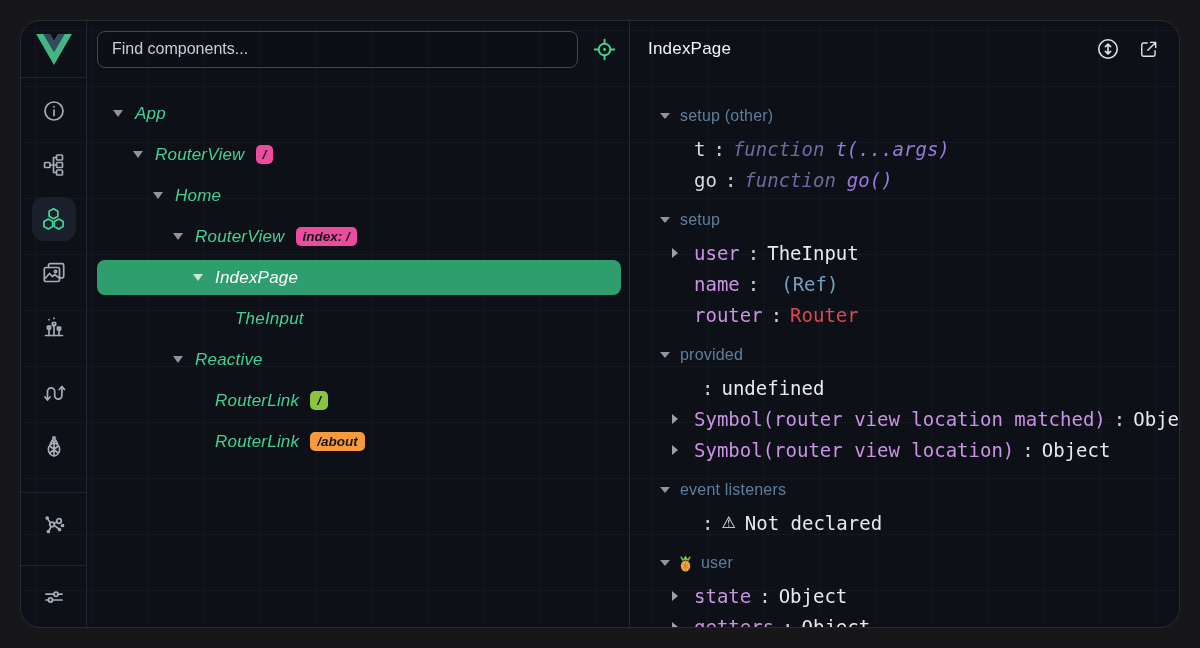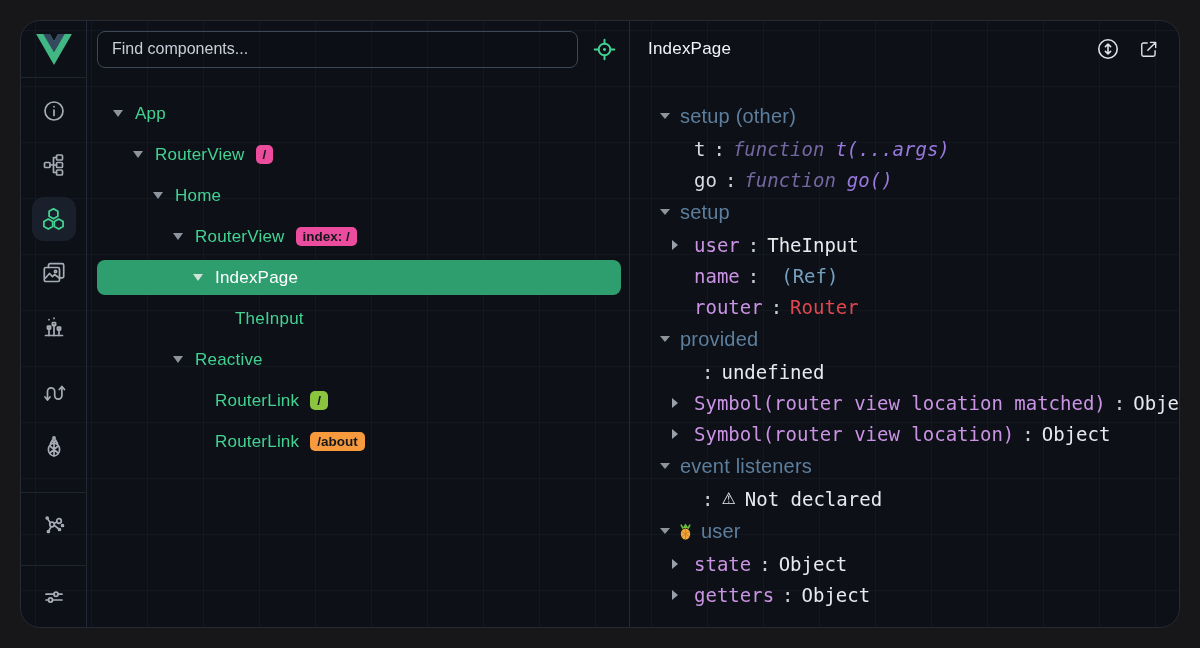--- a/index.html
+++ b/index.html
@@ -24,21 +24,21 @@
   
   .phead{height:56px;flex:none;display:flex;align-items:center;}
   
   .tree-panel{width:543px;flex:none;border-right:1px solid #222836;display:flex;flex-direction:column;box-sizing:border-box;}
   .tree-panel .phead{padding:0 12px 0 10px;}
   .search{flex:1;margin-right:14px;}
   .search input{width:100%;box-sizing:border-box;height:37px;background:rgba(10,13,19,0.25);
     border:1px solid #3c4757;border-radius:8px;color:#e8eaef;font-size:16px;padding:0 14px;outline:none;
     font-family:"Liberation Sans",sans-serif;}
   .search input::placeholder{color:#c9ced8;opacity:1;}
-  .tree{flex:1;padding-top:16px;overflow:hidden;}
+  .tree{flex:1;padding-top:16px;overflow:hidden;font-style:italic;}
   .trow{height:41px;display:flex;align-items:center;margin:0 8px 0 10px;border-radius:8px;
     font-size:17px;color:#42d392;cursor:pointer;white-space:nowrap;}
   .trow.sel{background:#2f9e6e;color:#ffffff;height:35px;margin-top:3px;margin-bottom:3px;}
   .indent{flex:none;display:inline-block;}
   .tribox{width:22px;flex:none;display:flex;align-items:center;}
   .tri-down{width:0;height:0;border-left:5.5px solid transparent;border-right:5.5px solid transparent;
     border-top:7px solid #8e949e;}
   .sel .tri-down{border-top-color:#cfe3d8;}
   .tlabel{font-weight:500;letter-spacing:0.2px;}
   .badge{margin-left:11px;font-size:13.5px;font-weight:600;color:#16181e;border-radius:5px;
@@ -46,26 +46,26 @@
   .badge.pink{background:#ec4c9d;}
   .badge.lime{background:#8bc53f;}
   .badge.orange{background:#f79a3e;}
   
   .ipanel{flex:1;display:flex;flex-direction:column;overflow:hidden;min-width:0;}
   .ipanel .phead{padding:0 20px 0 18px;justify-content:space-between;}
   .ititle{color:#f2f3f6;font-size:17px;font-weight:500;letter-spacing:0.2px;}
   .hicons{display:flex;align-items:center;gap:18px;}
   .hicons svg{stroke:#dfe2e7;fill:none;stroke-width:1.6;stroke-linecap:round;stroke-linejoin:round;cursor:pointer;}
   .icontent{flex:1;padding-top:22px;overflow:hidden;}
-  .isec{}
+  .isec{margin-top:8px;}
   .isec:first-child{margin-top:0;}
   .isec-head{height:34px;display:flex;align-items:center;padding-left:30px;cursor:pointer;}
   .isec-head .tribox{width:20px;}
   .isec-head .tri-down{border-left-width:5.5px;border-right-width:5.5px;border-top-width:6.5px;}
-  .isec-label{color:#5d7f9d;font-size:20px;letter-spacing:0.2px;}
+  .isec-label{color:#5d7f9d;font-size:16px;letter-spacing:0.2px;}
   .pinia-ico{margin-right:8px;margin-left:-2px;display:flex;}
   .irow{height:31px;display:flex;align-items:center;padding-left:42px;white-space:nowrap;overflow:hidden;
     font-family:"DejaVu Sans Mono","Liberation Mono",monospace;font-size:19px;}
   .iarrowbox{width:22px;flex:none;display:flex;align-items:center;}
   .arrow-right{width:0;height:0;border-top:5px solid transparent;border-bottom:5px solid transparent;
     border-left:6.5px solid #9aa0aa;cursor:pointer;}
   .ikey{color:#ca93e4;}
   .ikey.plain{color:#d8dbe2;}
   .isep{color:#c8ccd4;margin:0 8px;}
   .ival{color:#e9eaee;}

